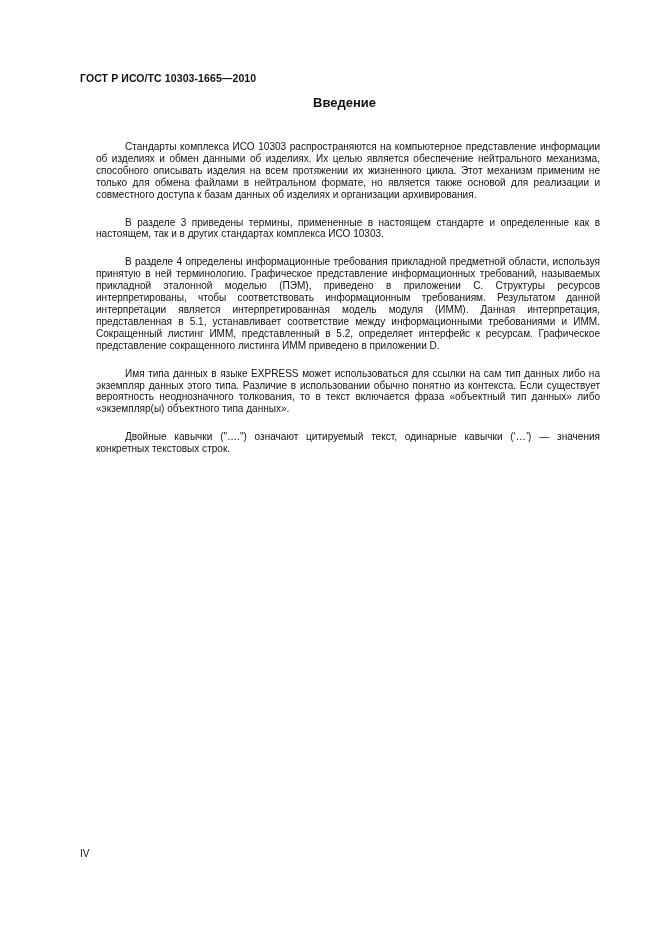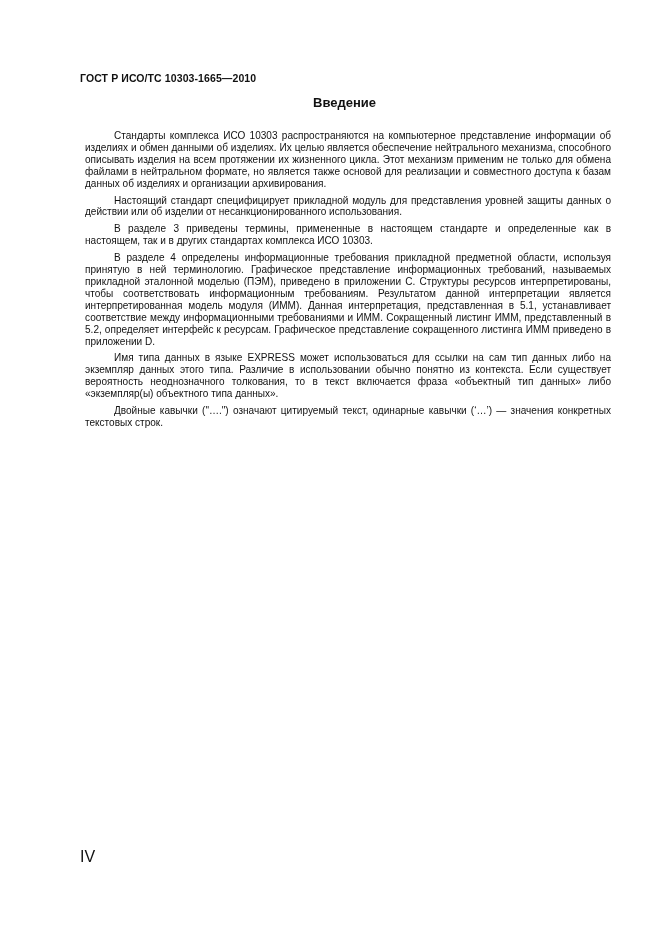--- a/index.html
+++ b/index.html
@@ -1,31 +1,30 @@
 <!DOCTYPE html>
 <html><head>
 <meta charset="utf-8">
 <style>
   html, body { margin: 0; padding: 0; background: #ffffff; }
   body { width: 661px; height: 936px; position: relative; overflow: hidden;
          font-family: "Liberation Sans", sans-serif; color: #111; }
   .header { position: absolute; left: 80px; top: 72px; font-size: 10.5px; font-weight: bold; letter-spacing: 0.1px; }
   .title { position: absolute; left: 0; width: 661px; top: 95px; text-align: center; font-size: 13px; font-weight: bold; padding-left: 28px; box-sizing: border-box; }
   .body-text { position: absolute; left: 80px; top: 125px; width: 536px; font-size: 10.05px; line-height: 11.9px; text-align: justify; }
-  .body-text p { margin: 5px; text-indent: 29px; }
-  .page-num { position: absolute; left: 80px; top: 848px; font-size: 16px; }
+  .body-text p { margin: 16px; text-indent: 29px; }
+  .page-num { position: absolute; left: 80px; top: 848px; font-size: 10px; }
 </style>
 </head>
 <body>
 
 <div class="header">ГОСТ Р ИСО/ТС 10303-1665—2010</div>
 <div class="title">Введение</div>
 
 <div class="body-text">
   <p>Стандарты комплекса ИСО 10303 распространяются на компьютерное представление информации об изделиях и обмен данными об изделиях. Их целью является обеспечение нейтрального механизма, способного описывать изделия на всем протяжении их жизненного цикла. Этот механизм применим не только для обмена файлами в нейтральном формате, но является также основой для реализации и совместного доступа к базам данных об изделиях и организации архивирования.</p>
-  <p>Настоящий стандарт специфицирует прикладной модуль для представления уровней защиты данных о действии или об изделии от несанкционированного использования.</p>
   <p>В разделе 3 приведены термины, примененные в настоящем стандарте и определенные как в настоящем, так и в других стандартах комплекса ИСО 10303.</p>
   <p>В разделе 4 определены информационные требования прикладной предметной области, используя принятую в ней терминологию. Графическое представление информационных требований, называемых прикладной эталонной моделью (ПЭМ), приведено в приложении С. Структуры ресурсов интерпретированы, чтобы соответствовать информационным требованиям. Результатом данной интерпретации является интерпретированная модель модуля (ИММ). Данная интерпретация, представленная в 5.1, устанавливает соответствие между информационными требованиями и ИММ. Сокращенный листинг ИММ, представленный в 5.2, определяет интерфейс к ресурсам. Графическое представление сокращенного листинга ИММ приведено в приложении D.</p>
   <p>Имя типа данных в языке EXPRESS может использоваться для ссылки на сам тип данных либо на экземпляр данных этого типа. Различие в использовании обычно понятно из контекста. Если существует вероятность неоднозначного толкования, то в текст включается фраза «объектный тип данных» либо «экземпляр(ы) объектного типа данных».</p>
   <p>Двойные кавычки ("….") означают цитируемый текст, одинарные кавычки (‘…’) — значения конкретных текстовых строк.</p>
 </div>
 
 <div class="page-num">IV</div>
 
 </body></html>

